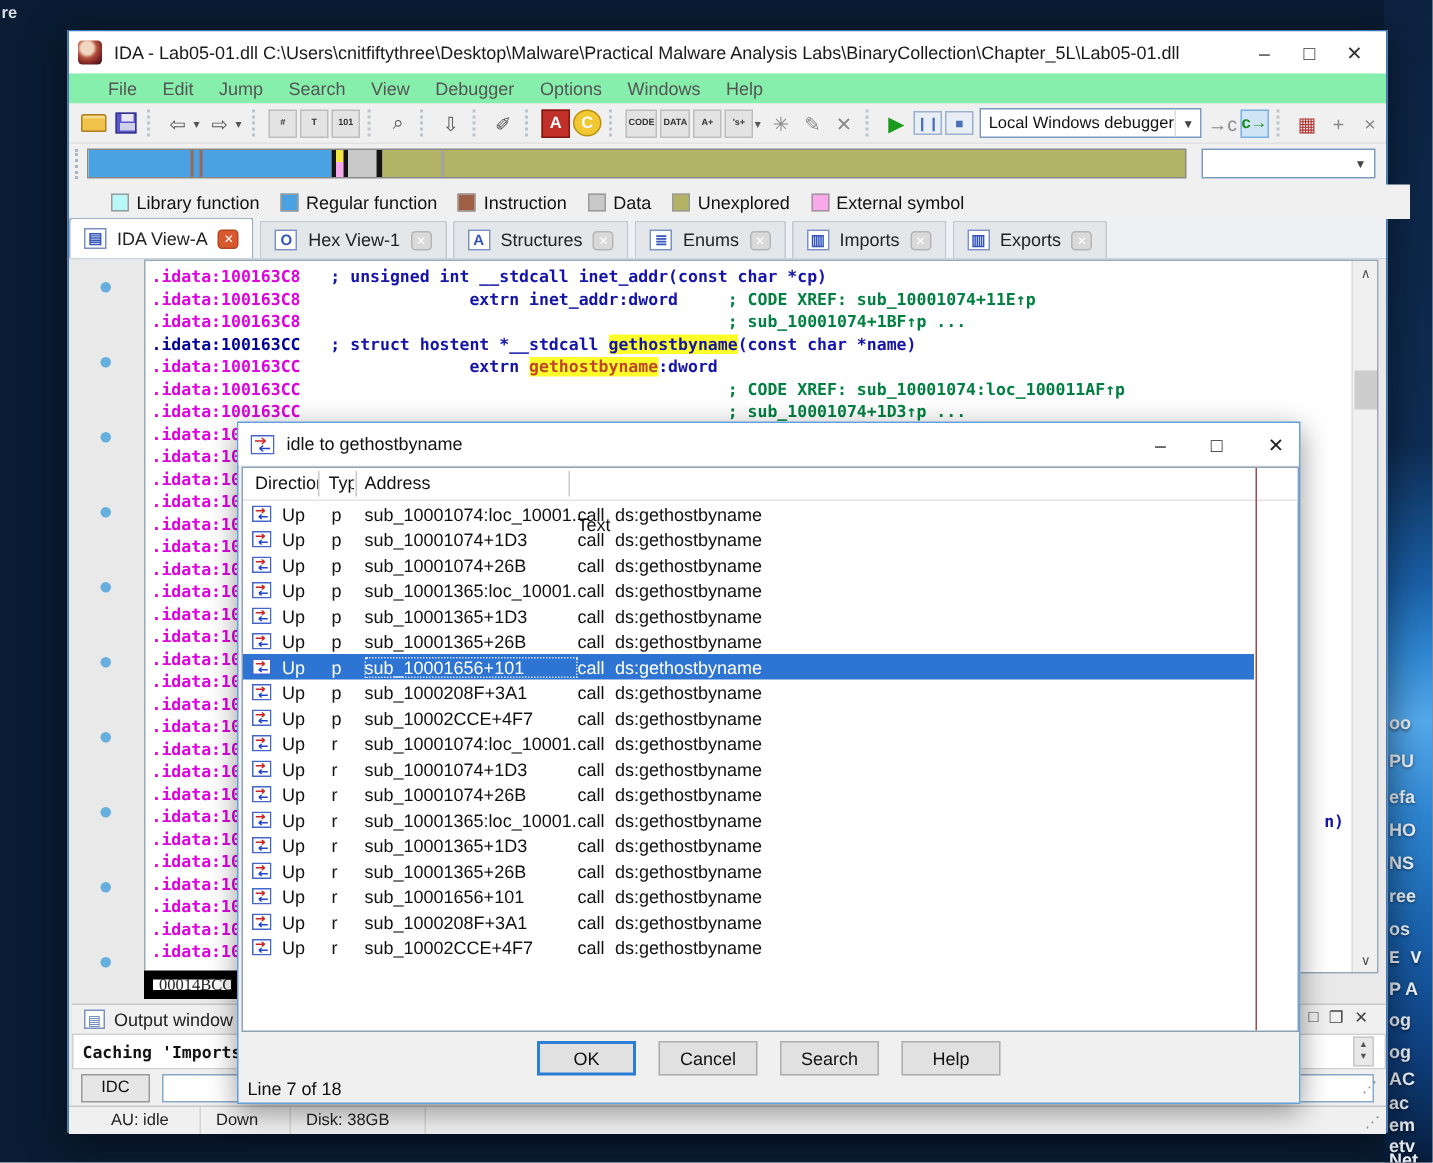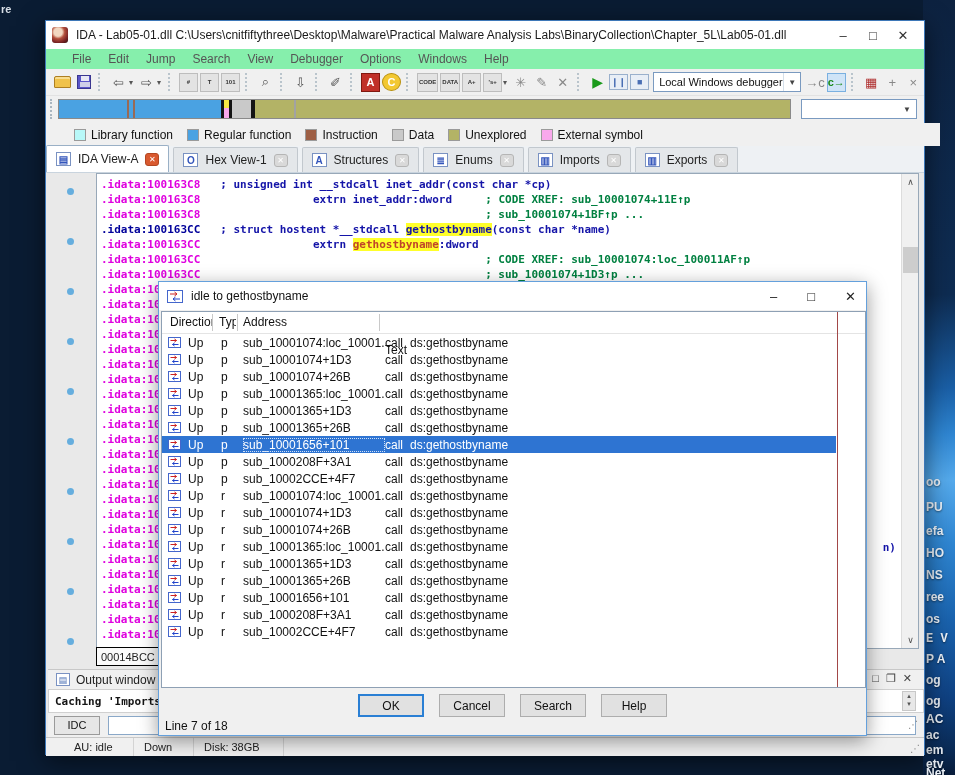--- a/index.html
+++ b/index.html
@@ -94,22 +94,22 @@
   .code{ color:#1414a8; }
   .xref{ color:#008040; }
   .hl{ background:#ffff2a; color:#1414a8; }
   .hlred{ background:#ffff2a; color:#c0452a; }
   .frag-n{ position:absolute; right:22px; top:367px; font-family:"DejaVu Sans Mono", monospace; font-size:11px; font-weight:600; color:#1414a8;}
 
   .vscroll{ position:absolute; right:0; top:0; width:17px; height:100%; background:#f0f0f0; border-left:1px solid #dcdcdc;}
   .vs-arrow{ position:absolute; left:0; width:17px; height:16px; display:flex; align-items:center; justify-content:center; font-size:9px; color:#505050;}
   .vs-thumb{ position:absolute; left:1px; top:73px; width:15px; height:26px; background:#cdcdcd;}
 
-  .pos-box{ position:absolute; left:50px; top:474px; width:64px; height:19px; background:#fafafa; border:1px solid #000000;
-    font-family:Liberation Sans, sans-serif; font-size:11px; color:#222; display:flex; align-items:center; padding-left:4px;}
+  .pos-box{ position:absolute; left:50px; top:474px; width:64px; height:19px; background:#fafafa; border:6px solid #000000;
+    font-family:Liberation Serif, serif; font-size:11px; color:#222; display:flex; align-items:center; padding-left:4px;}
 
   .out-title{ position:absolute; left:2px; top:496px; width:876px; height:20px; background:#f0f0f0; border-top:1px solid #c8c8c8;
     display:flex; align-items:center; gap:6px; padding-left:8px; font-size:12px; color:#222;}
   .out-icon{ width:14px; height:13px; border:1px solid #7a92c2; background:#fff; color:#4a6fb4; font-size:9px;
     display:flex; align-items:center; justify-content:center;}
   .out-ctls{ position:absolute; right:12px; top:2px; display:flex; gap:7px; font-size:11px; color:#444;}
   .out-text{ position:absolute; left:2px; top:516px; width:876px; height:24px; background:#ffffff; border:1px solid #d0d0d0;
     font-family:"DejaVu Sans Mono", monospace; font-size:11px; font-weight:bold; color:#141414;
     display:flex; align-items:center; padding-left:6px;}
   .out-spin{ position:absolute; right:8px; top:518px; width:14px; height:20px; display:flex; flex-direction:column; align-items:center; font-size:7px; color:#555; background:#e8e8e8; border:1px solid #c8c8c8;}

